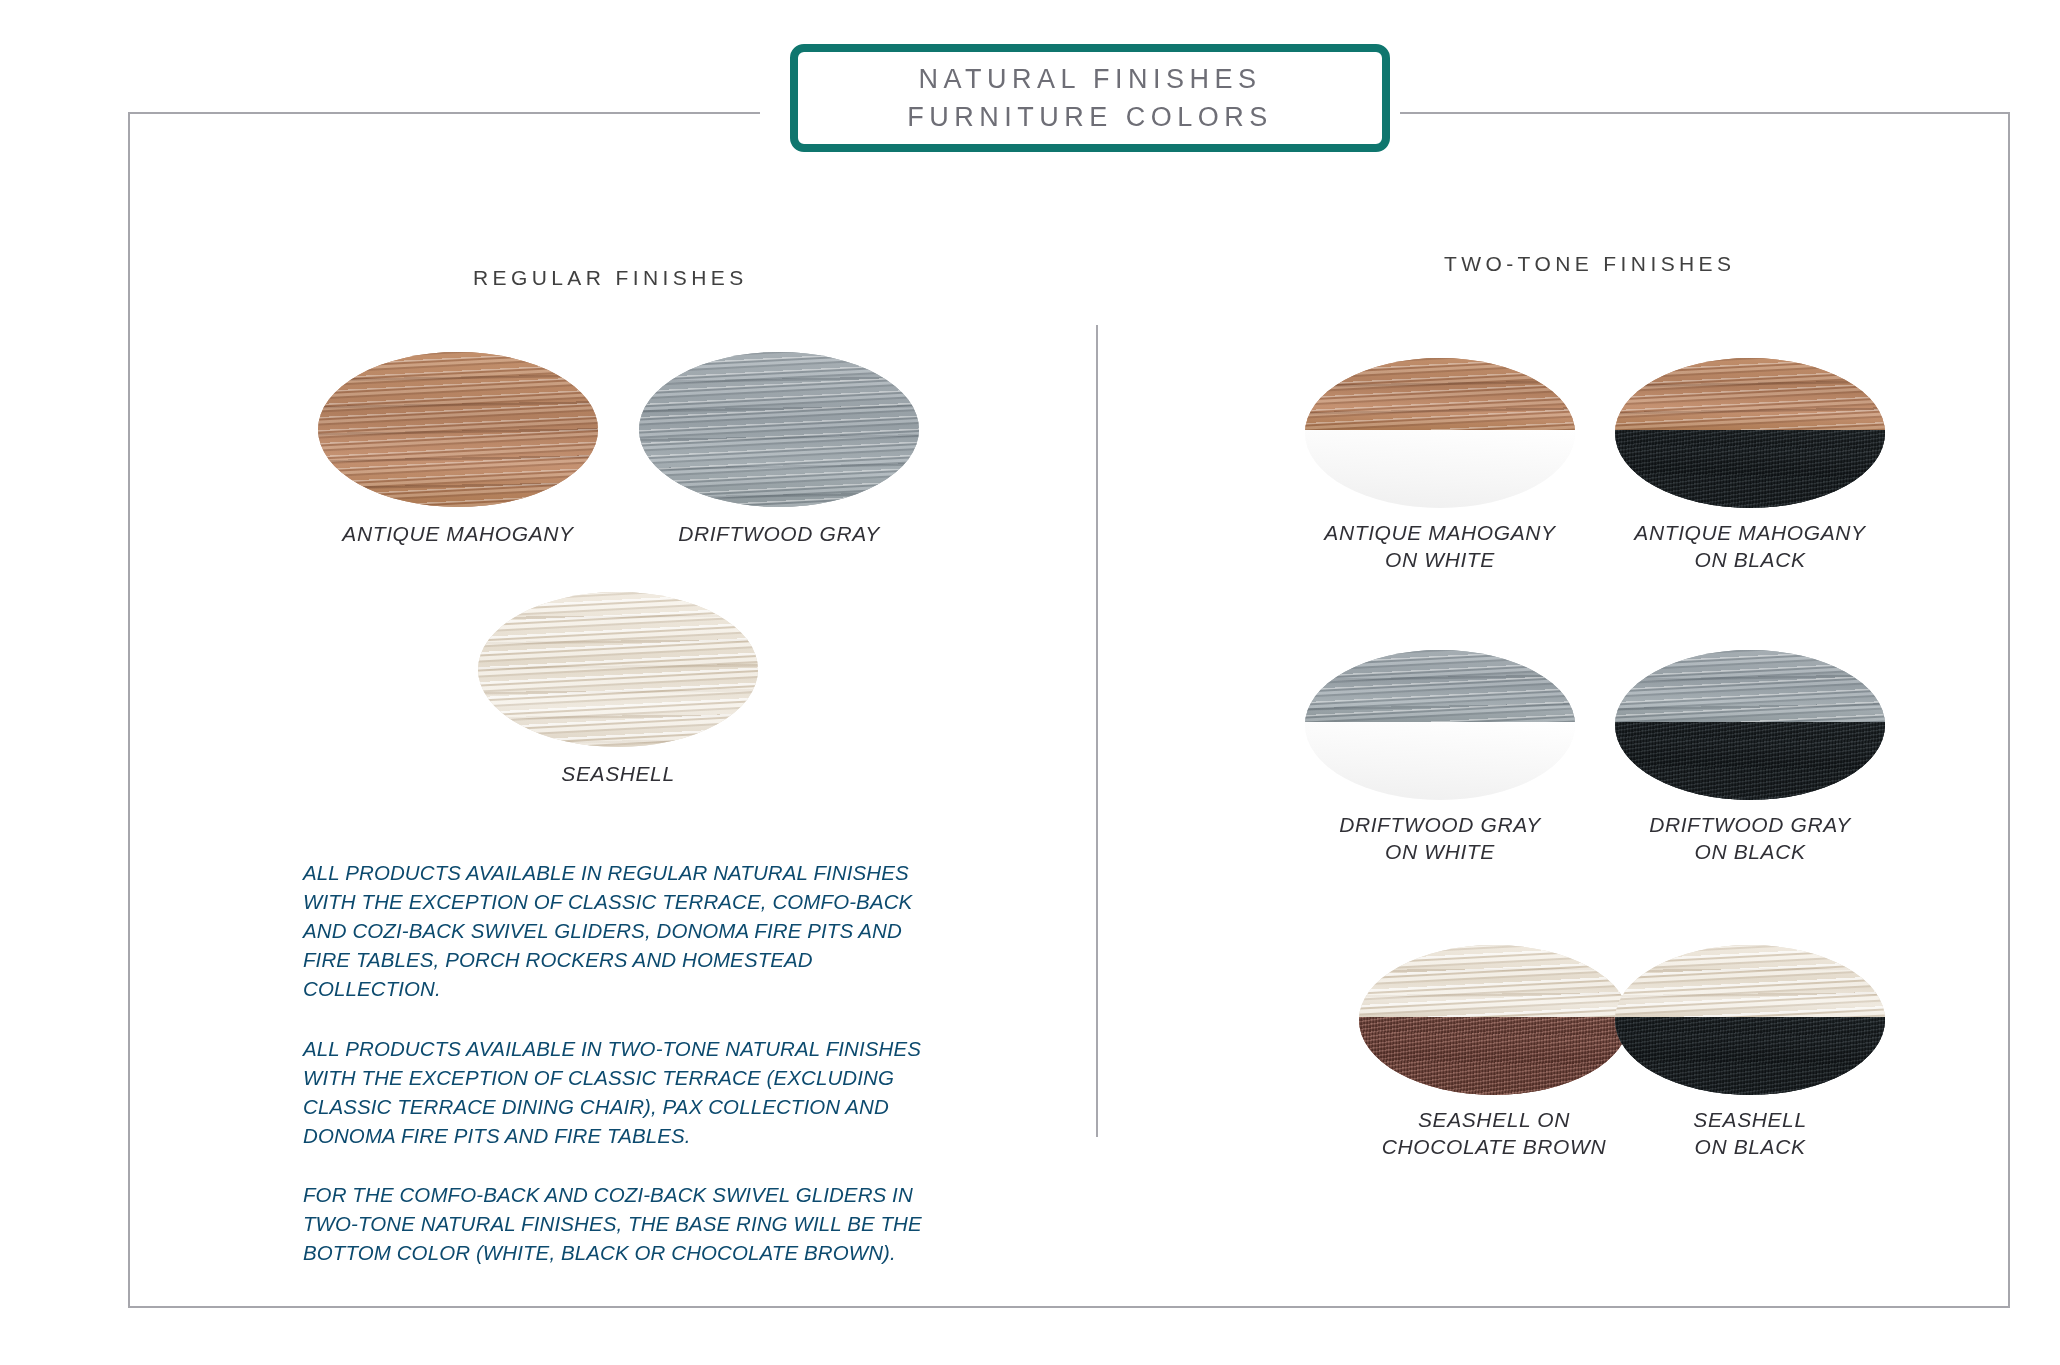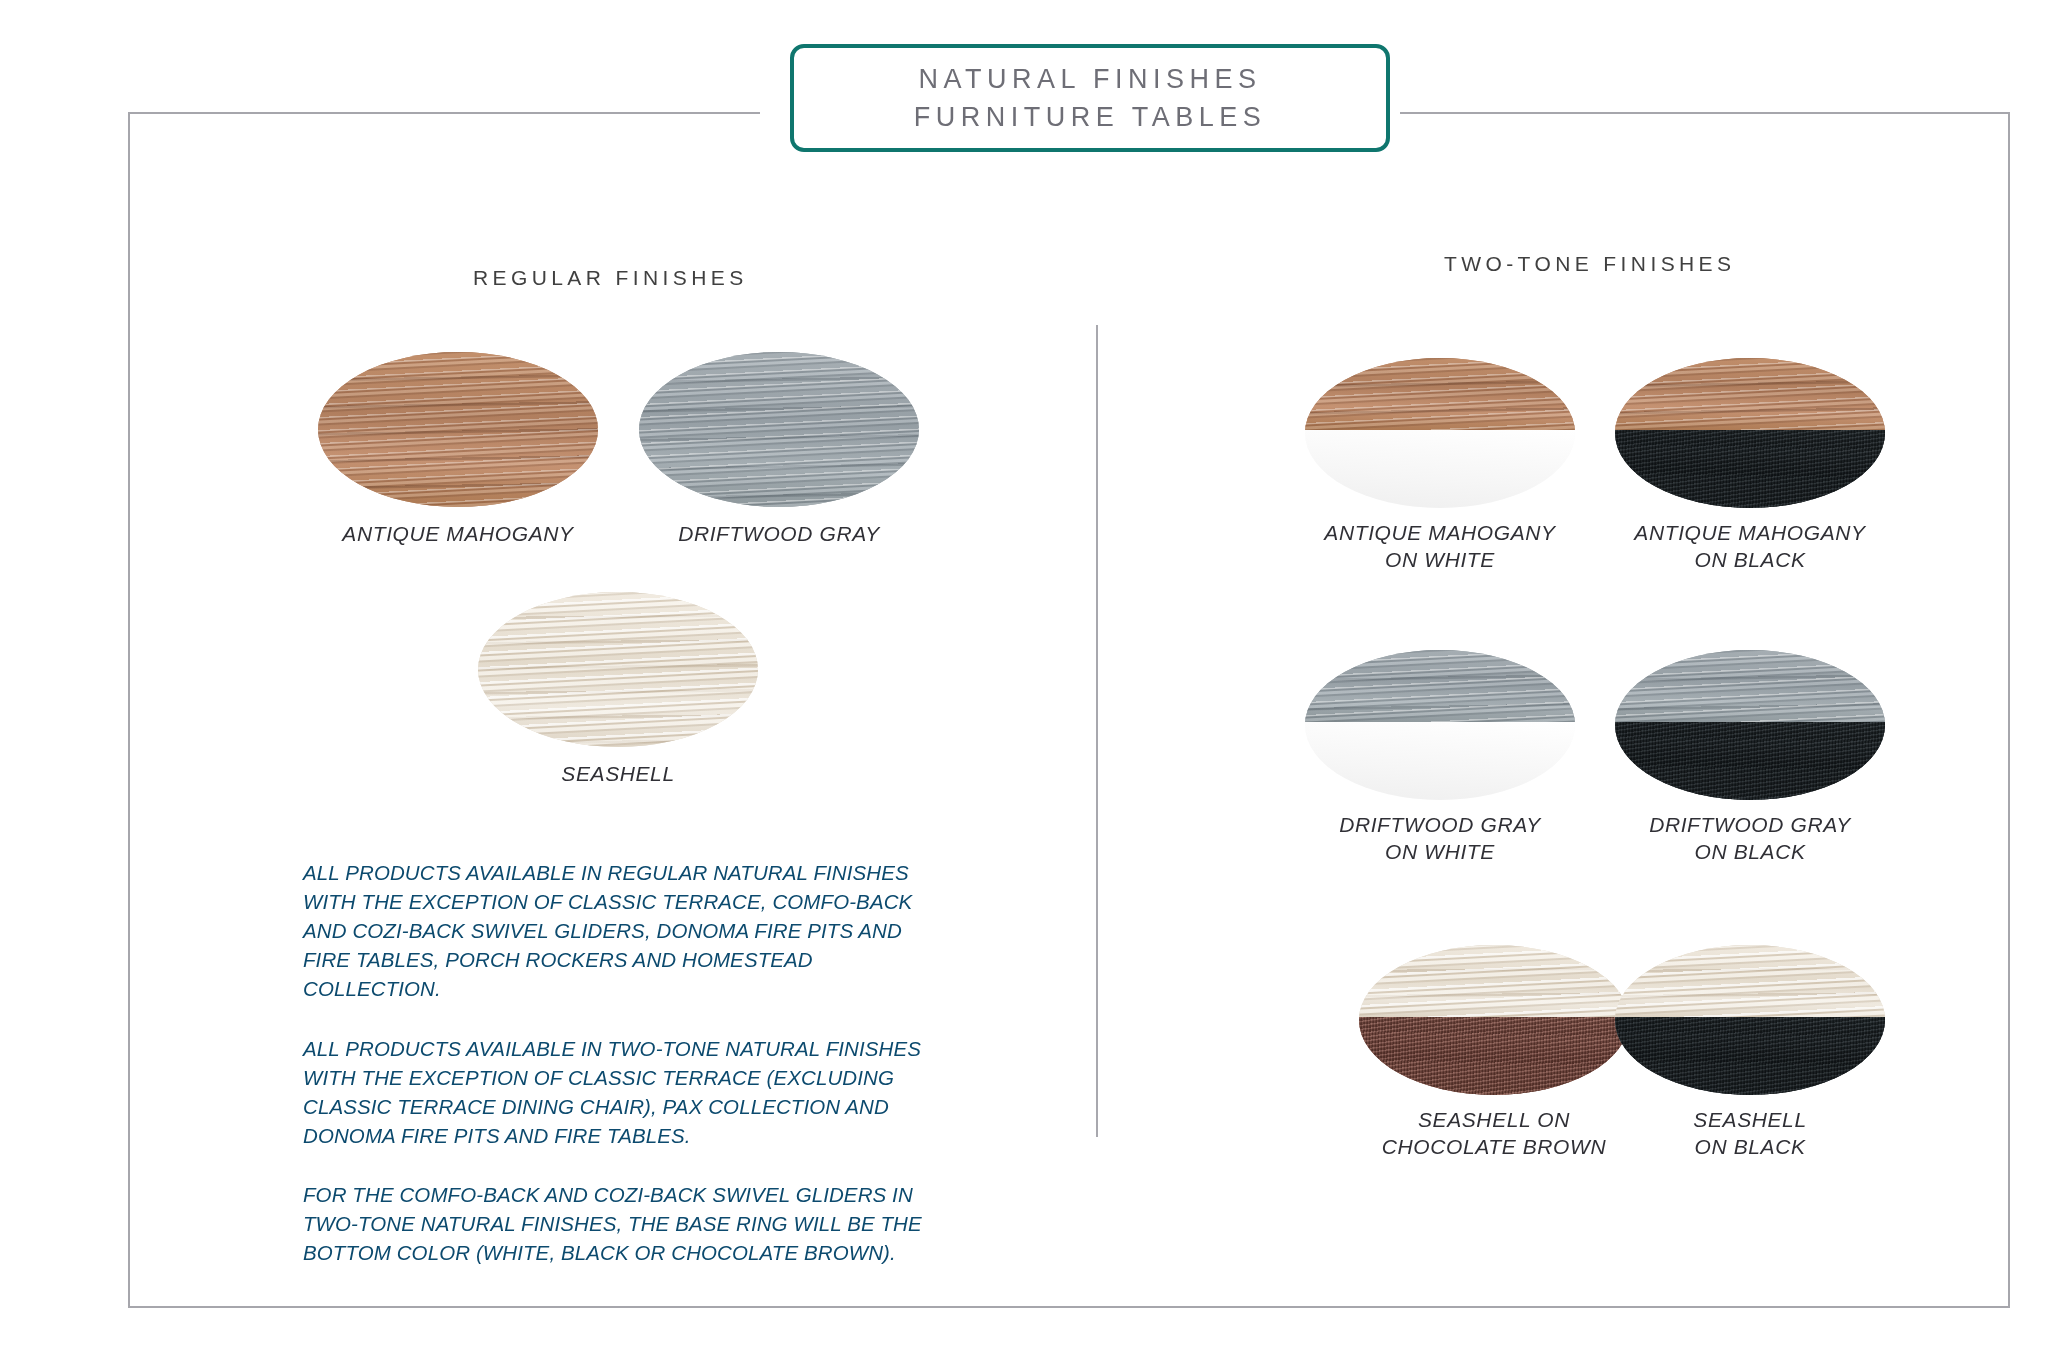--- a/index.html
+++ b/index.html
@@ -36,21 +36,21 @@
     background: #ffffff;
   }
 
   
   #title-plate {
     position: absolute;
     left: 790px;
     top: 44px;
     width: 600px;
     height: 108px;
-    border: 4px solid #0f766e;
+    border: 8px solid #0f766e;
     border-radius: 14px;
     background: #ffffff;
     box-sizing: border-box;
     display: flex;
     flex-direction: column;
     align-items: center;
     justify-content: center;
   }
   #title-plate .tline {
     font-size: 27px;
@@ -204,21 +204,21 @@
   #notes p:last-child { margin-bottom: 0; }
 </style>
 </head>
 <body>
 
 <div id="page-frame"></div>
 <div id="frame-gap"></div>
 
 <div id="title-plate">
   <div class="tline">NATURAL FINISHES</div>
-  <div class="tline">FURNITURE TABLES</div>
+  <div class="tline">FURNITURE COLORS</div>
 </div>
 
 <div class="col-heading" id="heading-regular">REGULAR FINISHES</div>
 <div class="col-heading" id="heading-twotone">TWO-TONE FINISHES</div>
 
 <div id="column-divider"></div>
 
 <div class="swatch-item" style="left:318px; top:352px; width:280px;">
   <div class="swatch-oval" style="width:280px; height:155px;">
     <div class="full mat mat-mahogany"></div>

